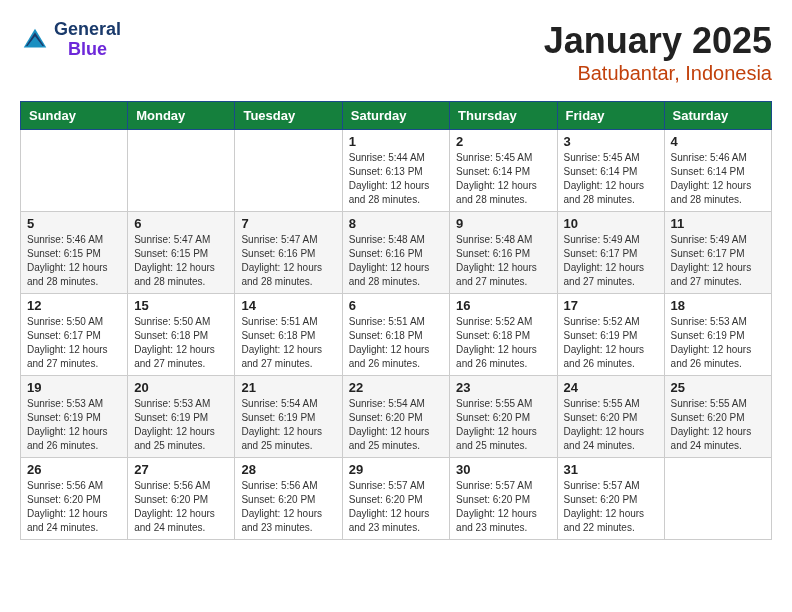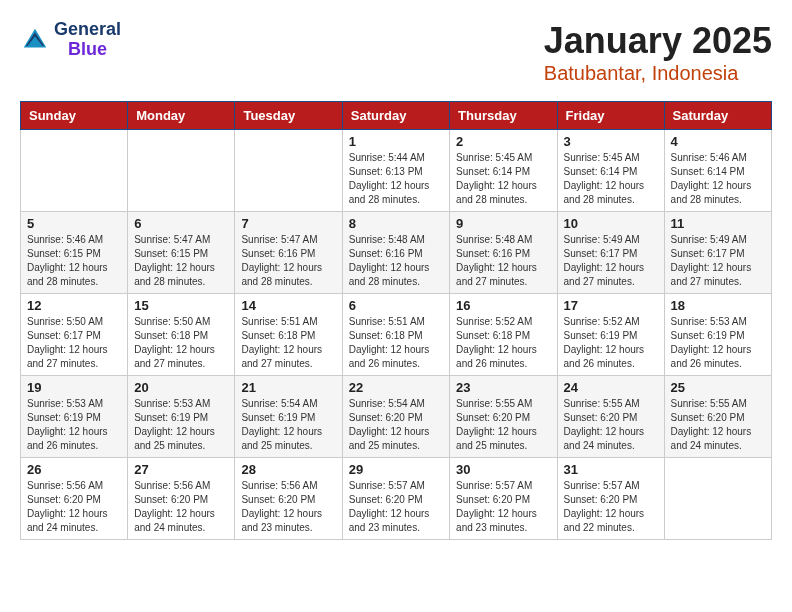--- a/index.html
+++ b/index.html
@@ -29,37 +29,38 @@
       line-height: 1.1;
     }
     .logo-text span {
       color: #6d28d9;
     }
     .logo-icon {
       width: 30px;
       height: 30px;
     }
     .title-block {
+      text-align: right;
     }
     .month-title {
       font-size: 36px;
       font-weight: bold;
       color: #222;
     }
     .subtitle {
       font-size: 20px;
       color: #c2410c;
     }
     .calendar {
       width: 100%;
       border-collapse: collapse;
       font-size: 11px;
     }
     .calendar th {
-      background: #b91c1c;
+      background: #15803d;
       color: #fff;
       text-align: left;
       padding: 6px 8px;
       font-size: 13px;
       font-weight: bold;
       border: 1px solid #1a4a8a;
     }
     .calendar td {
       border: 1px solid #ccc;
       vertical-align: top;

